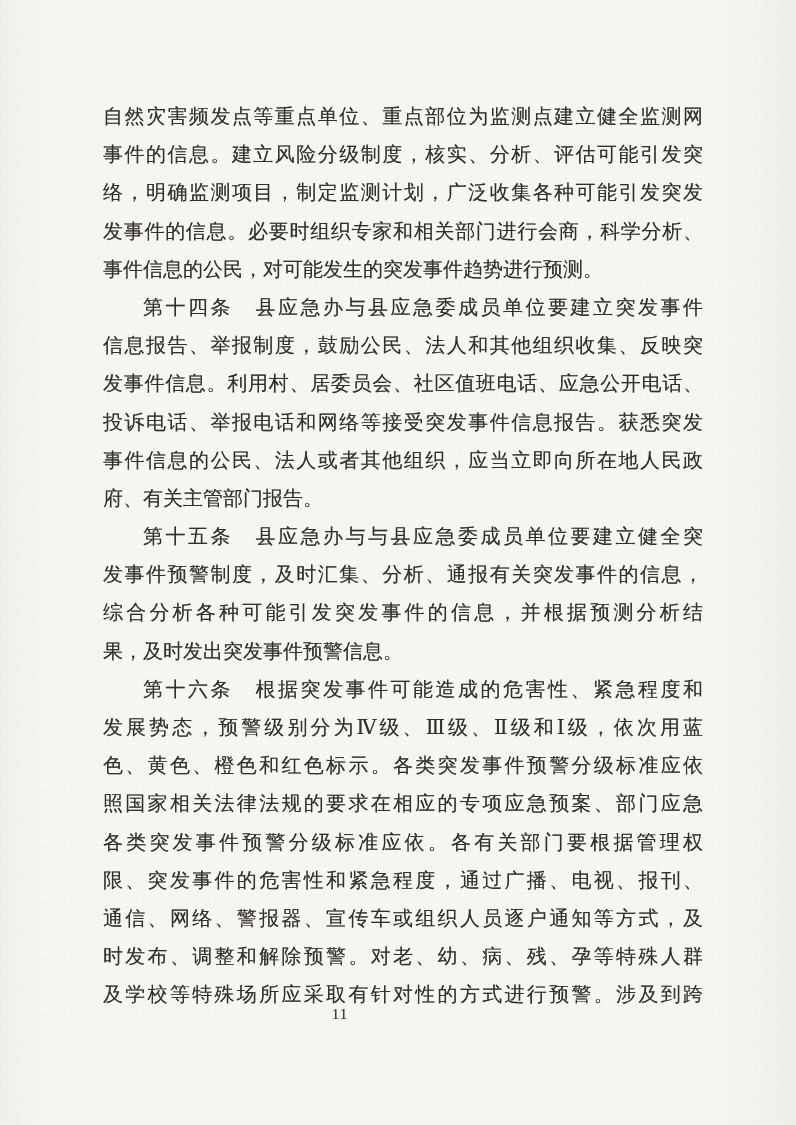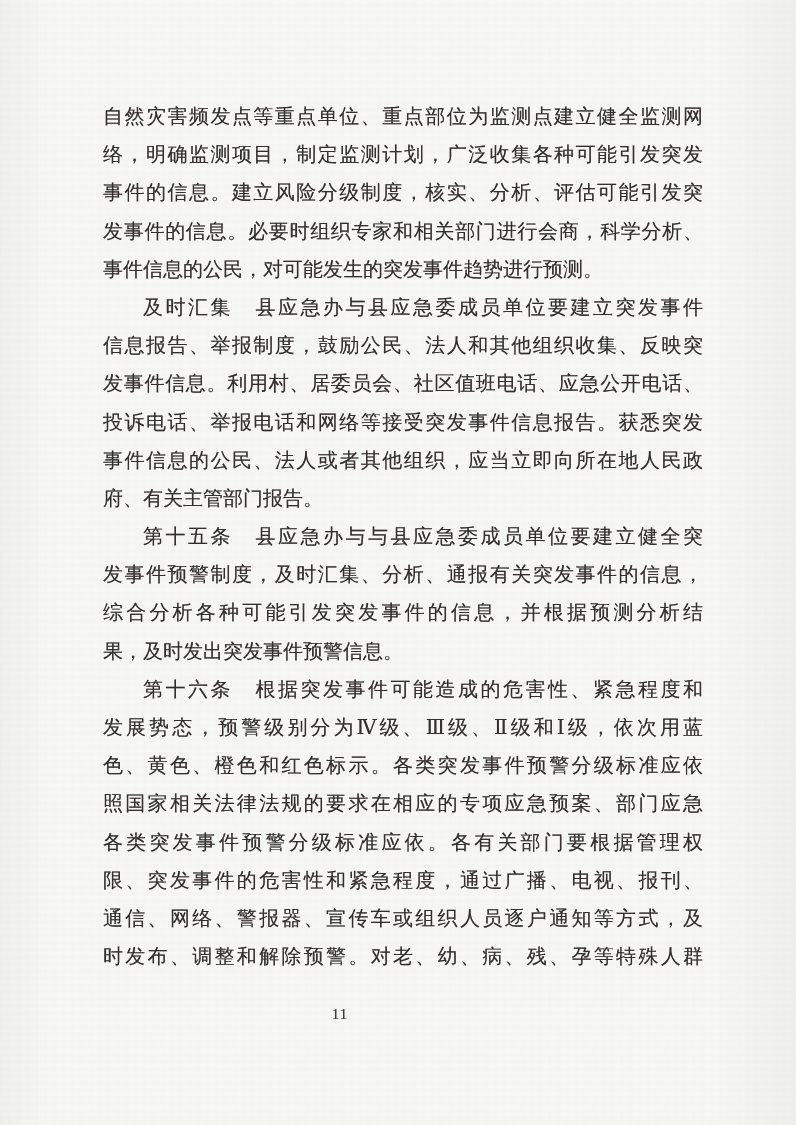--- a/index.html
+++ b/index.html
@@ -59,27 +59,27 @@
   }
 </style>
 </head>
 <body>
 
 <div class="grain"></div>
 
 <div class="text-block">
     <div>
       <div class="line justify">自然灾害频发点等重点单位、重点部位为监测点建立健全监测网</div>
+      <div class="line justify">事件的信息。建立风险分级制度，核实、分析、评估可能引发突</div>
       <div class="line justify">络，明确监测项目，制定监测计划，广泛收集各种可能引发突发</div>
-      <div class="line justify">事件的信息。建立风险分级制度，核实、分析、评估可能引发突</div>
       <div class="line justify">发事件的信息。必要时组织专家和相关部门进行会商，科学分析、</div>
       <div class="line">事件信息的公民，对可能发生的突发事件趋势进行预测。</div>
     </div>
     <div>
-      <div class="line indent justify">及时汇集　县应急办与县应急委成员单位要建立突发事件</div>
+      <div class="line indent justify">第十四条　县应急办与县应急委成员单位要建立突发事件</div>
       <div class="line justify">信息报告、举报制度，鼓励公民、法人和其他组织收集、反映突</div>
       <div class="line justify">发事件信息。利用村、居委员会、社区值班电话、应急公开电话、</div>
       <div class="line justify">投诉电话、举报电话和网络等接受突发事件信息报告。获悉突发</div>
       <div class="line justify">事件信息的公民、法人或者其他组织，应当立即向所在地人民政</div>
       <div class="line">府、有关主管部门报告。</div>
     </div>
     <div>
       <div class="line indent justify">第十五条　县应急办与与县应急委成员单位要建立健全突</div>
       <div class="line justify">发事件预警制度，及时汇集、分析、通报有关突发事件的信息，</div>
       <div class="line justify">综合分析各种可能引发突发事件的信息，并根据预测分析结</div>
@@ -87,16 +87,17 @@
     </div>
     <div>
       <div class="line indent justify">第十六条　根据突发事件可能造成的危害性、紧急程度和</div>
       <div class="line justify">发展势态，预警级别分为Ⅳ级、Ⅲ级、Ⅱ级和Ⅰ级，依次用蓝</div>
       <div class="line justify">色、黄色、橙色和红色标示。各类突发事件预警分级标准应依</div>
       <div class="line justify">照国家相关法律法规的要求在相应的专项应急预案、部门应急</div>
       <div class="line justify">各类突发事件预警分级标准应依。各有关部门要根据管理权</div>
       <div class="line justify">限、突发事件的危害性和紧急程度，通过广播、电视、报刊、</div>
       <div class="line justify">通信、网络、警报器、宣传车或组织人员逐户通知等方式，及</div>
       <div class="line justify">时发布、调整和解除预警。对老、幼、病、残、孕等特殊人群</div>
+      <div class="line justify">及学校等特殊场所应采取有针对性的方式进行预警。涉及到跨</div>
     </div>
   </div>
 
 <div class="page-number">11</div>
 
 </body></html>

